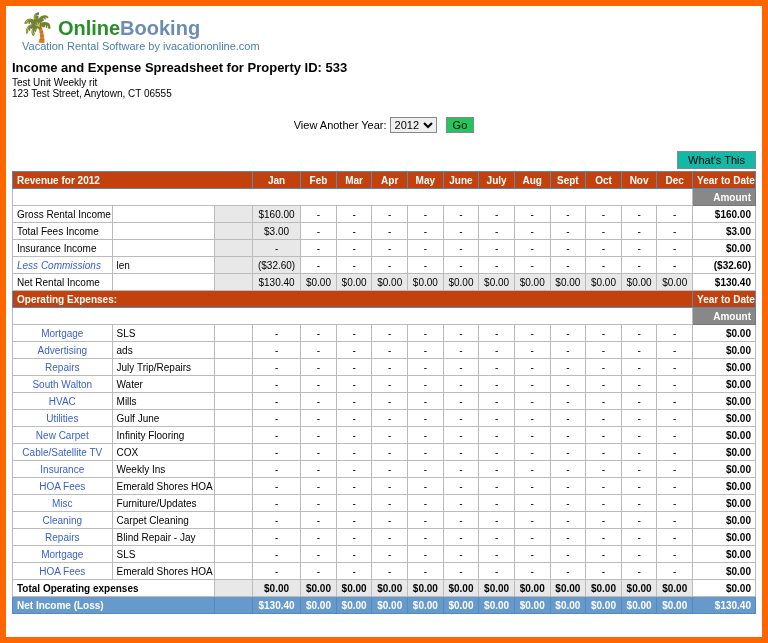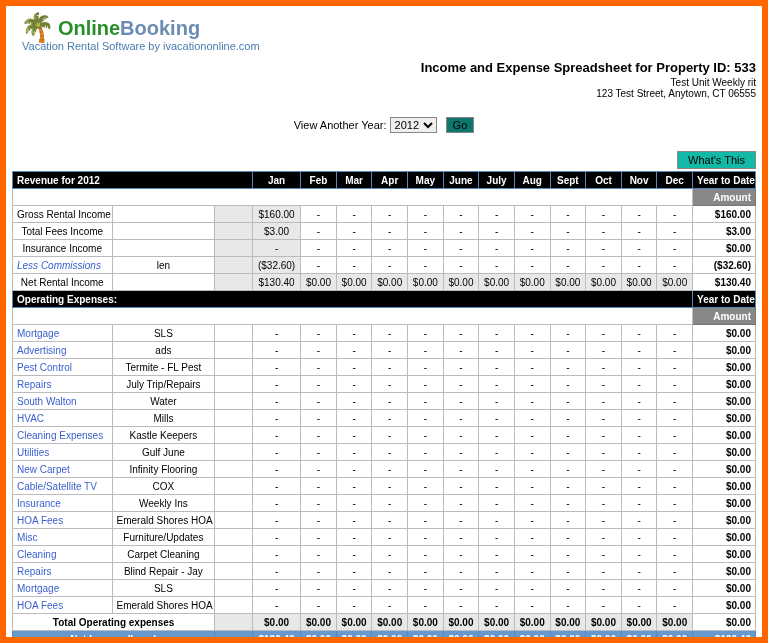--- a/index.html
+++ b/index.html
@@ -5,38 +5,38 @@
 * { margin: 0; padding: 0; box-sizing: border-box; }
 body { font-family: Arial, sans-serif; font-size: 11px; }
 .outer { border: 6px solid #ff6600; width: 768px; height: 643px; overflow: hidden; background: #fff; }
 .inner { padding: 4px 6px; }
 .logo-row { display: flex; align-items: center; gap: 3px; padding: 4px 0 2px 8px; }
 .palm { font-size: 28px; line-height: 1; color: #0a5c36; }
 .logo-text { font-size: 20px; font-weight: bold; }
 .logo-online { color: #2a8f2a; }
 .logo-booking { color: #6b8db3; text-align: right; }
 .tagline { font-size: 11px; color: #4a7db0; padding-left: 10px; margin-top: -4px; margin-bottom: 8px; }
-.title-block { text-align: right; margin: 8px 0 18px; }
+.title-block { text-align: left; margin: 8px 0 18px; }
 .main-title { font-weight: bold; font-size: 13px; margin-bottom: 2px; }
 .subtitle { font-size: 10px; }
 .year-row { text-align: center; margin-bottom: 18px; font-size: 11px; }
 .year-row select { font-size: 11px; border: 1px solid #888; }
-.year-row button { font-size: 11px; border: 1px solid #888; padding: 1px 6px; background: #0f766e; margin-left: 6px; cursor: pointer; }
+.year-row button { font-size: 11px; border: 1px solid #888; padding: 1px 6px; background: #22c55e; margin-left: 6px; cursor: pointer; }
 .whats-row { text-align: right; margin-bottom: 2px; }
 .whats-row button { font-size: 11px; border: 1px solid #888; padding: 2px 10px; background: #14b8a6; cursor: pointer; }
 table { border-collapse: collapse; width: 100%; table-layout: fixed; }
 th, td { border: 1px solid #bbb; padding: 2px 4px; height: 17px; font-size: 10px; overflow: hidden; white-space: nowrap; }
-.hdr { background: #000000; color: #fff; font-weight: bold; }
+.hdr { background: #c2410c; color: #fff; font-weight: bold; }
 .hdr td, .hdr th { border: 1px solid #5588bb; }
 .rev-hdr td { text-align: center; }
 .rev-hdr .left { text-align: left; }
 .ytd-hdr { background: #888; color: #fff; font-weight: bold; }
 .ytd-hdr td { border: 1px solid #777; text-align: right; }
-.row-link { color: #3a5fcd; text-align: left; cursor: pointer; }
-.row-label { text-align: center; margin-top: 40px; }
+.row-link { color: #3a5fcd; text-align: center; cursor: pointer; }
+.row-label { text-align: left; margin-top: 40px; }
 .row-label-italic { text-align: left; font-style: italic; color: #3a5fcd; }
 .num { text-align: center; }
 .num-r { text-align: right; font-weight: bold; }
 .shade { background: #e8e8e8; }
 .total-row td { font-weight: bold; }
 .net-row { background: #6699cc; color: #fff; font-weight: bold; }
 .net-row td { border: 1px solid #5588bb; }
 col.c-label { width: 95px; }
 col.c-vendor { width: 98px; }
 col.c-gap { width: 36px; }
@@ -242,38 +242,20 @@
             <td class="num">-</td>
             <td class="num">-</td>
             <td class="num">-</td>
             <td class="num">-</td>
             <td class="num">-</td>
             <td class="num">-</td>
             <td class="num">-</td>
             <td class="num-r">$0.00</td>
           </tr>
           <tr>
-            <td class="row-link">Pest Control</td>
-            <td class="row-label">Termite - FL Pest</td>
-            <td></td>
-            <td class="num">-</td>
-            <td class="num">-</td>
-            <td class="num">-</td>
-            <td class="num">-</td>
-            <td class="num">-</td>
-            <td class="num">-</td>
-            <td class="num">-</td>
-            <td class="num">-</td>
-            <td class="num">-</td>
-            <td class="num">-</td>
-            <td class="num">-</td>
-            <td class="num">-</td>
-            <td class="num-r">$0.00</td>
-          </tr>
-          <tr>
             <td class="row-link">Repairs</td>
             <td class="row-label">July Trip/Repairs</td>
             <td></td>
             <td class="num">-</td>
             <td class="num">-</td>
             <td class="num">-</td>
             <td class="num">-</td>
             <td class="num">-</td>
             <td class="num">-</td>
             <td class="num">-</td>
@@ -298,38 +280,20 @@
             <td class="num">-</td>
             <td class="num">-</td>
             <td class="num">-</td>
             <td class="num">-</td>
             <td class="num">-</td>
             <td class="num-r">$0.00</td>
           </tr>
           <tr>
             <td class="row-link">HVAC</td>
             <td class="row-label">Mills</td>
-            <td></td>
-            <td class="num">-</td>
-            <td class="num">-</td>
-            <td class="num">-</td>
-            <td class="num">-</td>
-            <td class="num">-</td>
-            <td class="num">-</td>
-            <td class="num">-</td>
-            <td class="num">-</td>
-            <td class="num">-</td>
-            <td class="num">-</td>
-            <td class="num">-</td>
-            <td class="num">-</td>
-            <td class="num-r">$0.00</td>
-          </tr>
-          <tr>
-            <td class="row-link">Cleaning Expenses</td>
-            <td class="row-label">Kastle Keepers</td>
             <td></td>
             <td class="num">-</td>
             <td class="num">-</td>
             <td class="num">-</td>
             <td class="num">-</td>
             <td class="num">-</td>
             <td class="num">-</td>
             <td class="num">-</td>
             <td class="num">-</td>
             <td class="num">-</td>

